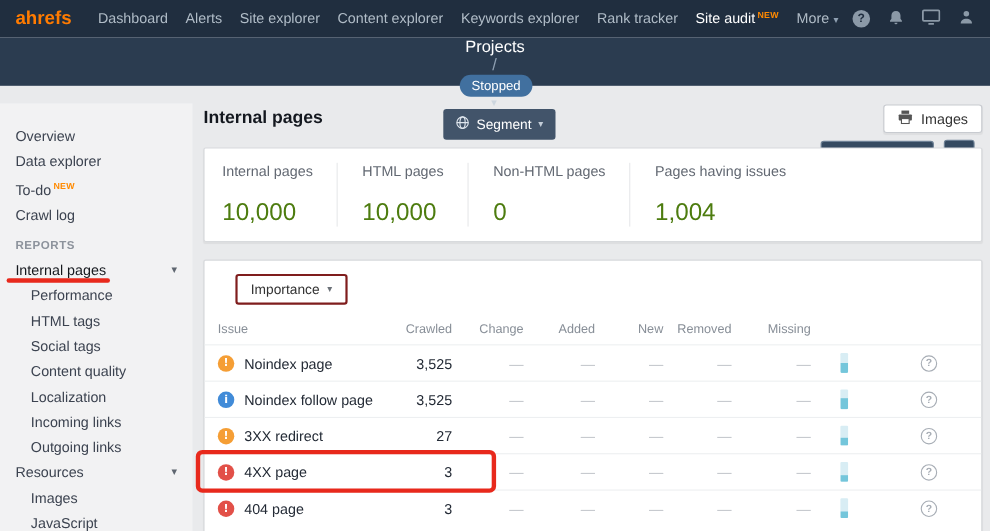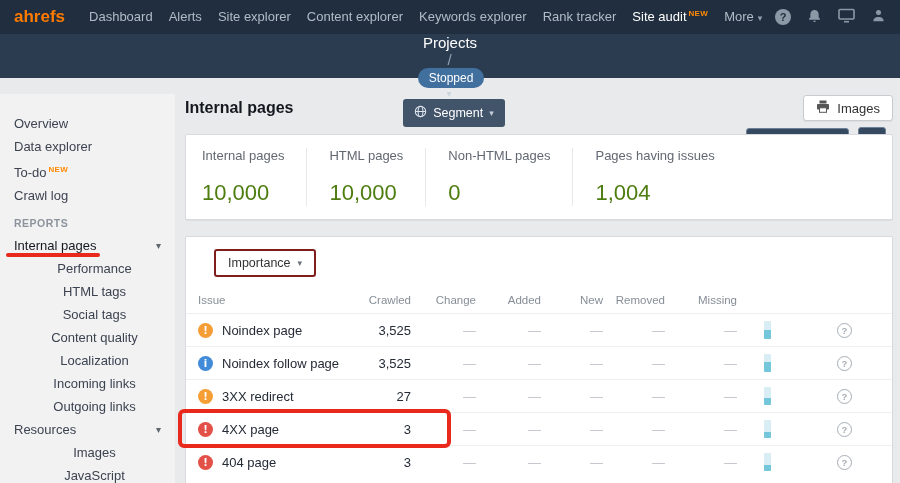--- a/index.html
+++ b/index.html
@@ -37,21 +37,21 @@
   .bar-right { margin-left:auto; display:flex; align-items:center; gap:9px; }
   .new-crawl-btn { display:flex; align-items:center; gap:8px; background:#354a61; border:1px solid #6d8095;
     color:#fff; font-size:13px; padding:5px 13px; border-radius:3px; cursor:pointer; font-family:inherit; }
   .play-icon { font-size:9px; color:#fff; font-family:"DejaVu Sans",sans-serif; }
   .gear-btn { background:#354a61; border:1px solid #6d8095; color:#d4dde6; width:28px; height:28px;
     border-radius:3px; display:flex; align-items:center; justify-content:center; cursor:pointer; }
   .gear-icon { font-size:15px; font-family:"DejaVu Sans",sans-serif; }
   
   .sidebar { position:absolute; left:0; top:94px; width:175px; bottom:0; background:#f2f2f3; padding-top:18px; }
   .side-item { padding:4px 14px; font-size:13px; line-height:15px; color:#3c4350; cursor:pointer; }
-  .side-item.indent { padding-left:28px;text-align:center; }
+  .side-item.indent { padding-left:28px; }
   .side-item.active { color:#15181d; }
   .side-caret { float:right; color:#5f6670; font-size:10px; font-family:"DejaVu Sans",sans-serif; cursor:pointer; }
   .side-header { padding:10px 14px 4px; font-size:10.5px; line-height:13px; font-weight:bold; color:#8d939c; letter-spacing:.5px; }
   .annotation-underline { position:absolute; left:6px; top:159px; width:94px; height:4px; background:#e8291c; border-radius:2px; }
   
   .content { position:absolute; left:175px; top:78px; right:0; bottom:0; padding:16px 7px 0 10px; overflow:hidden; }
   .content-header { display:flex; align-items:center; justify-content:space-between; height:28px; margin-bottom:12px; }
   .page-title { font-size:16px; color:#14181f; margin:0; font-weight:bold; }
   .print-btn { display:flex; align-items:center; gap:7px; background:#fff; border:1px solid #c8cbd0; border-radius:3px;
     padding:4px 12px; font-size:13px; color:#333; cursor:pointer; box-shadow:0 1px 1px rgba(0,0,0,.05); font-family:inherit; }

